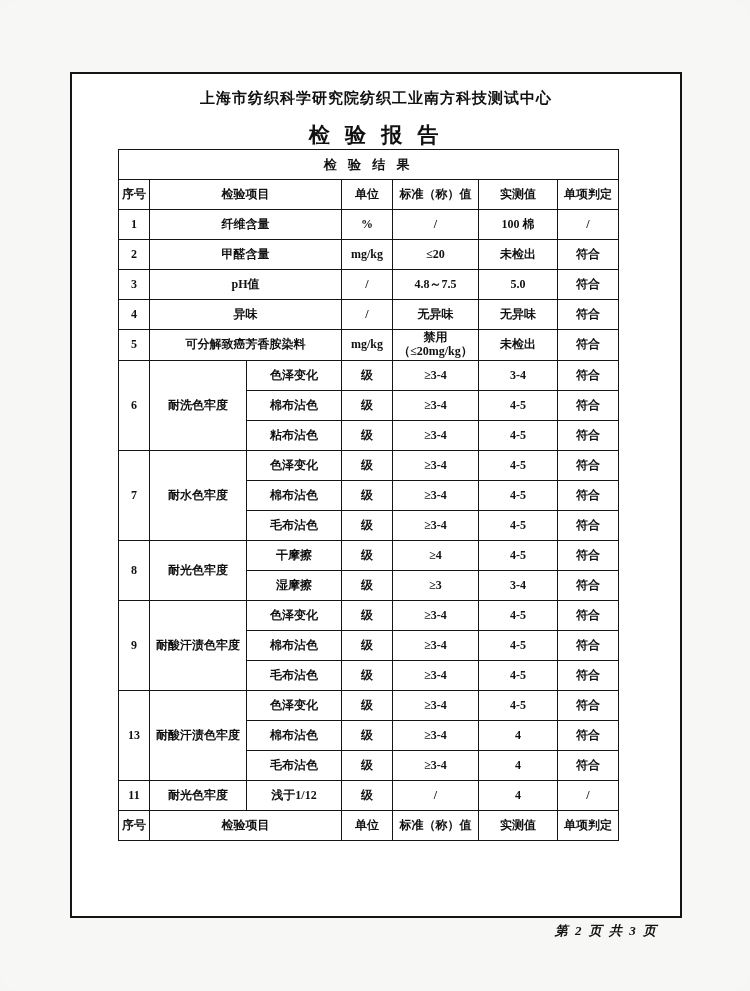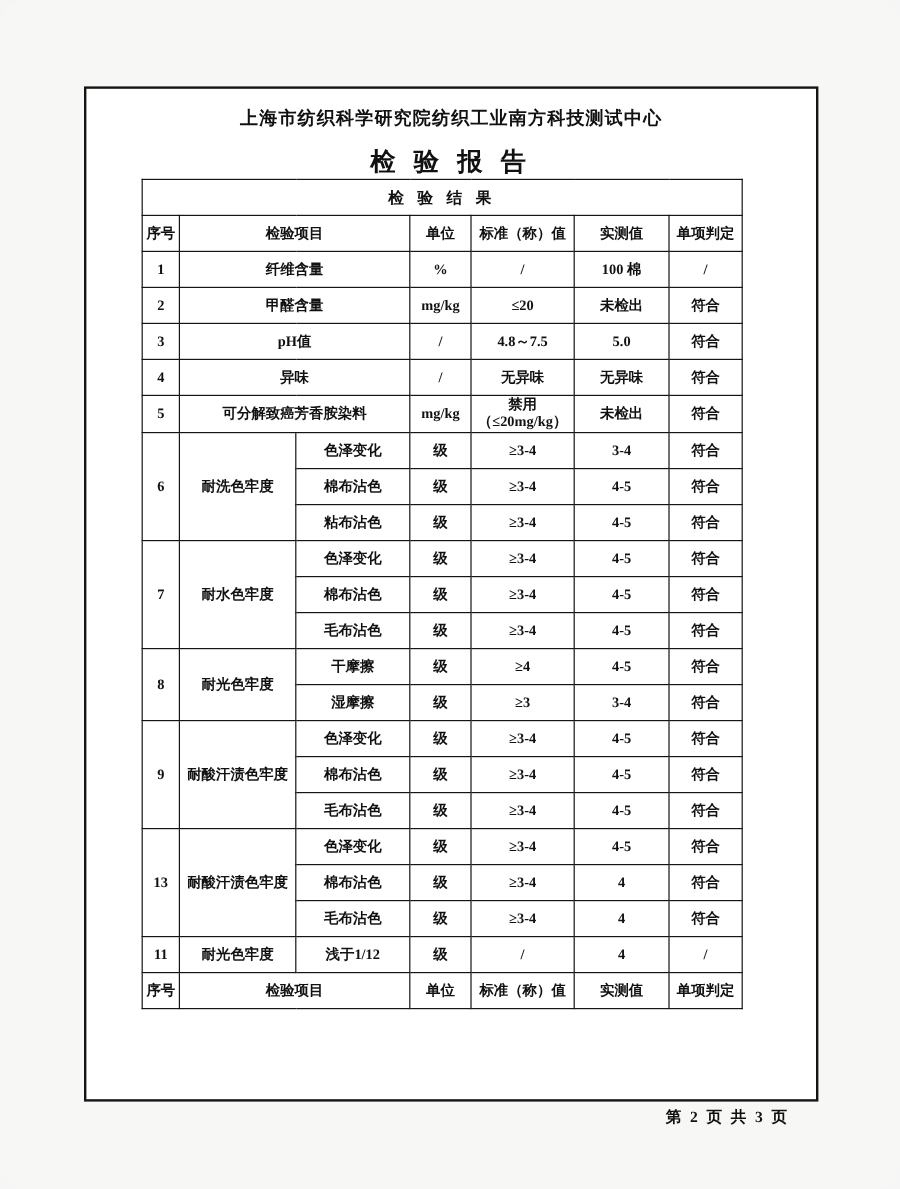--- a/index.html
+++ b/index.html
@@ -75,20 +75,21 @@
     font-weight: bold;
   }
   td.pre { white-space: pre-line; line-height: 1.15; }
   .page-footer {
     position: absolute;
     top: 922px;
     right: 92px;
     font-size: 13px;
     font-weight: bold;
     letter-spacing: 2px;
+    font-style: italic;
   }
 </style>
 </head>
 <body>
 
 <div class="canvas">
   <div class="page">
 
     <div class="org-name">上海市纺织科学研究院纺织工业南方科技测试中心</div>
     <div class="report-title">检 验 报 告</div>

